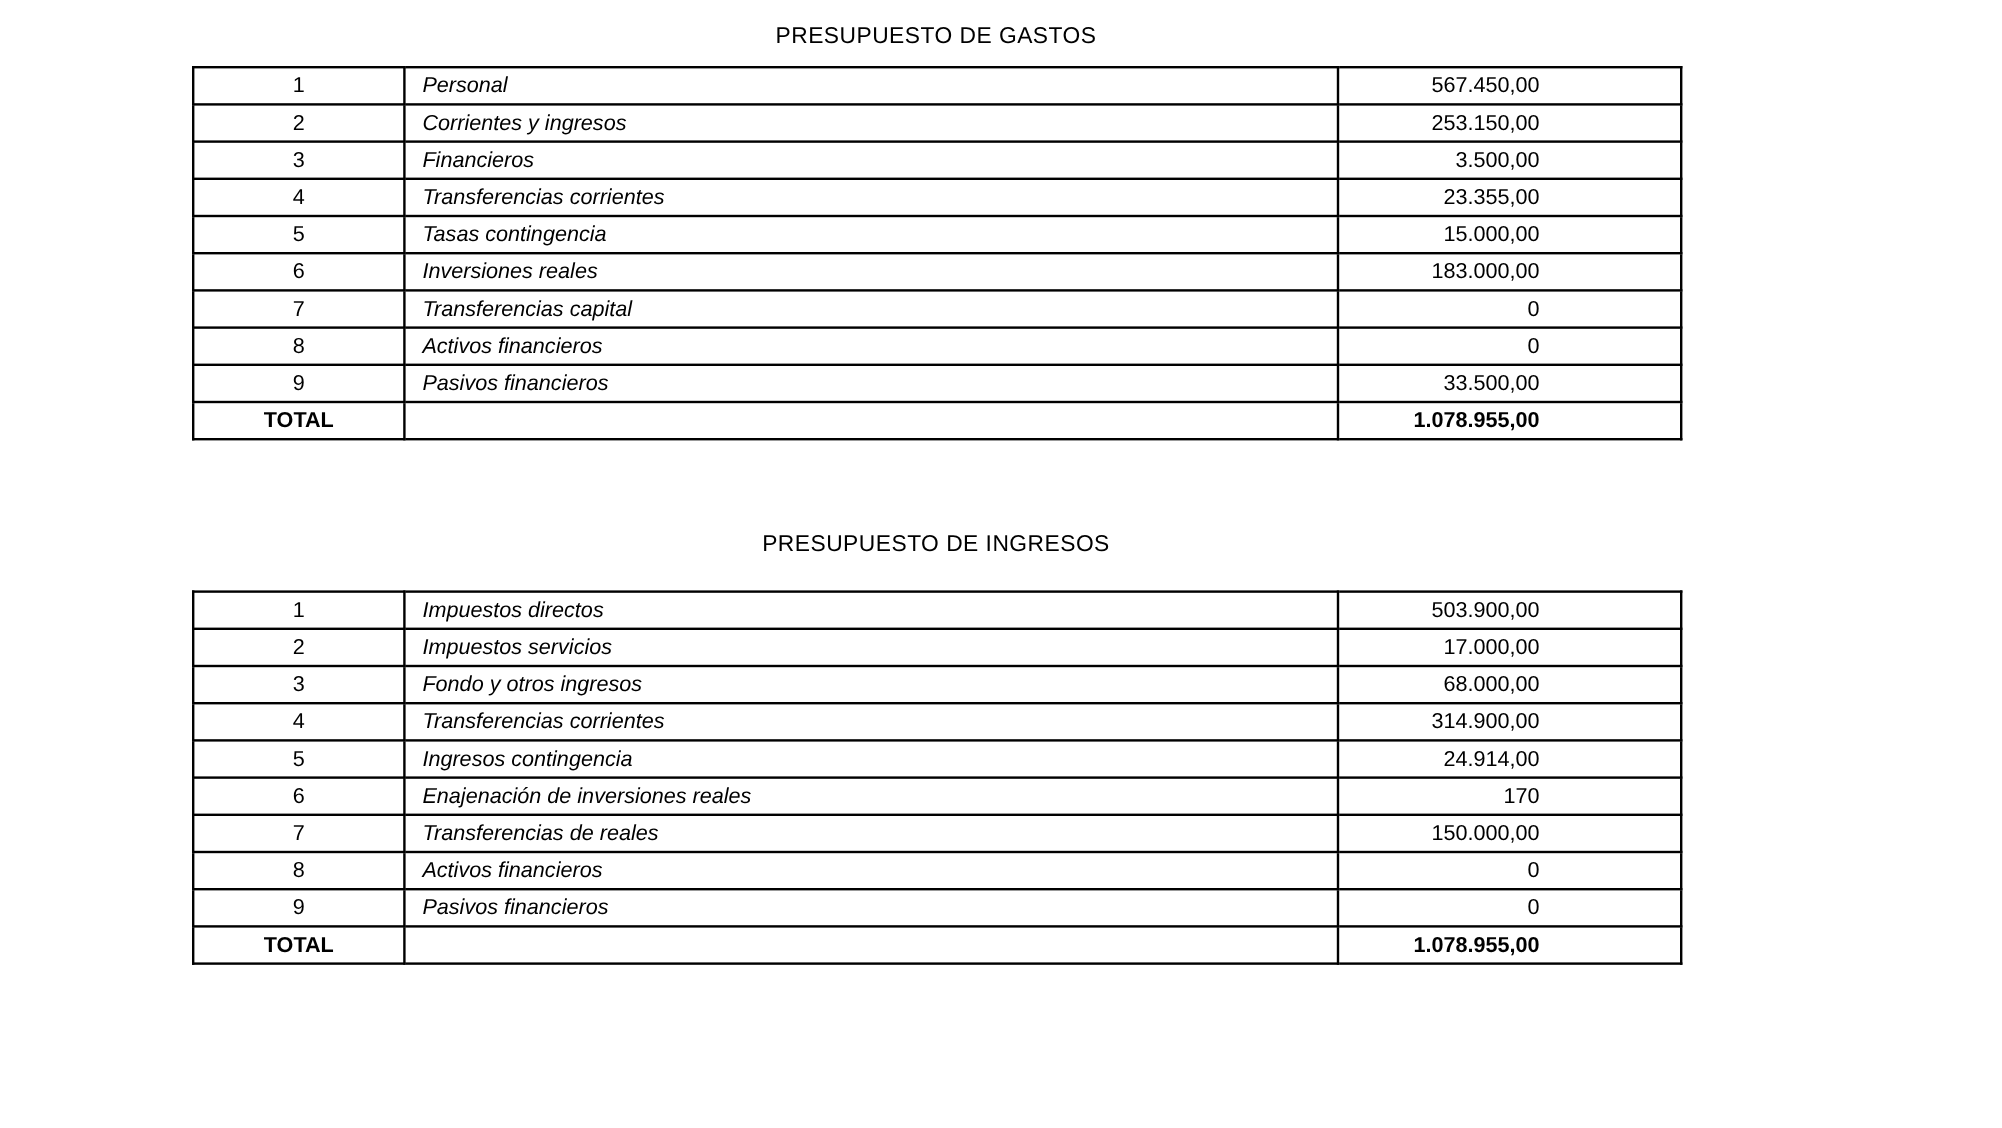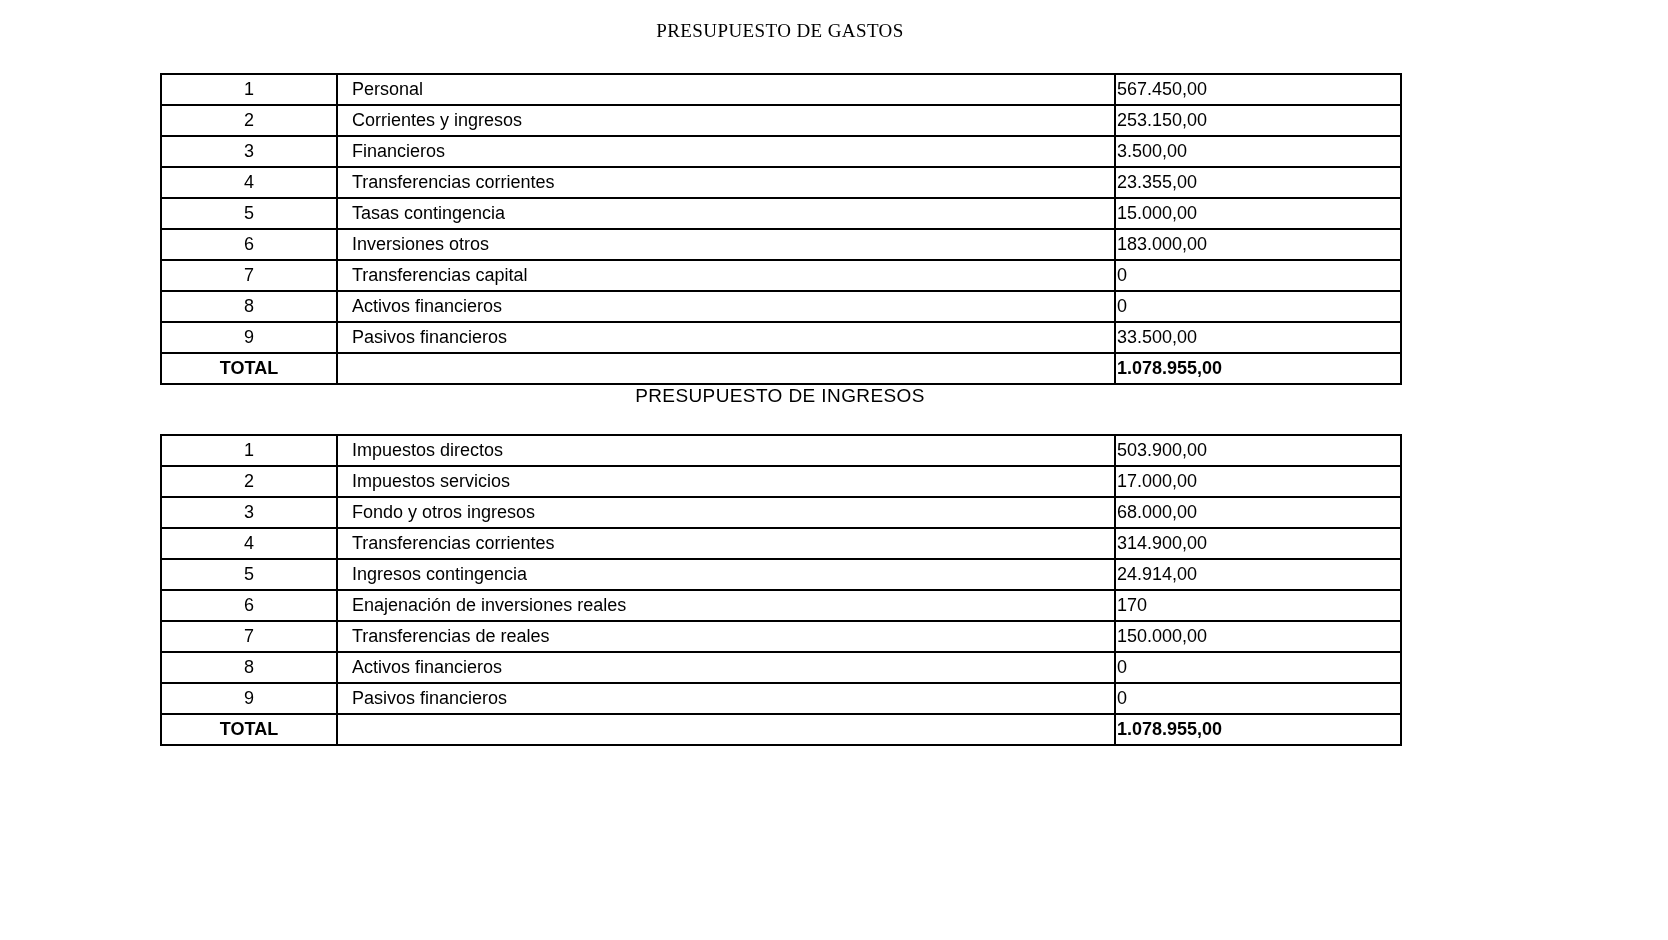--- a/index.html
+++ b/index.html
@@ -26,24 +26,24 @@
     }
     .section-title {
       text-align: center;
       font-size: 19px;
       font-weight: normal;
       letter-spacing: 0.4px;
       margin: 0;
     }
     #gastos-section .section-title {
       padding-top: 20px;
-      padding-bottom: 31px;
-      font-family: Liberation Serif, serif;
+      padding-bottom: 13px;
     }
     #ingresos-section .section-title {
+      padding-top: 76px;
       padding-bottom: 27px;
     }
     table.budget-table {
       border-collapse: collapse;
       width: 100%;
       table-layout: fixed;
     }
     table.budget-table td {
       border: 2px solid #000000;
       height: 29px;
@@ -56,22 +56,24 @@
     }
     col.c-num  { width: 176px; }
     col.c-desc { width: 778px; }
     col.c-amt  { width: 286px; }
     td.cell-num {
       text-align: center;
     }
     td.cell-desc {
       text-align: left;
       padding-left: 14px;
+      font-style: italic;
     }
     td.cell-amt {
+      text-align: right;
       padding-right: 117px;
     }
     tr.total-row td {
       font-weight: bold;
     }
   </style>
 </head>
 <body>
 
 <div class="doc">
@@ -105,21 +107,21 @@
           <td class="cell-desc">Transferencias corrientes</td>
           <td class="cell-amt">23.355,00</td>
         </tr>
         <tr>
           <td class="cell-num">5</td>
           <td class="cell-desc">Tasas contingencia</td>
           <td class="cell-amt">15.000,00</td>
         </tr>
         <tr>
           <td class="cell-num">6</td>
-          <td class="cell-desc">Inversiones otros</td>
+          <td class="cell-desc">Inversiones reales</td>
           <td class="cell-amt">183.000,00</td>
         </tr>
         <tr>
           <td class="cell-num">7</td>
           <td class="cell-desc">Transferencias capital</td>
           <td class="cell-amt">0</td>
         </tr>
         <tr>
           <td class="cell-num">8</td>
           <td class="cell-desc">Activos financieros</td>

